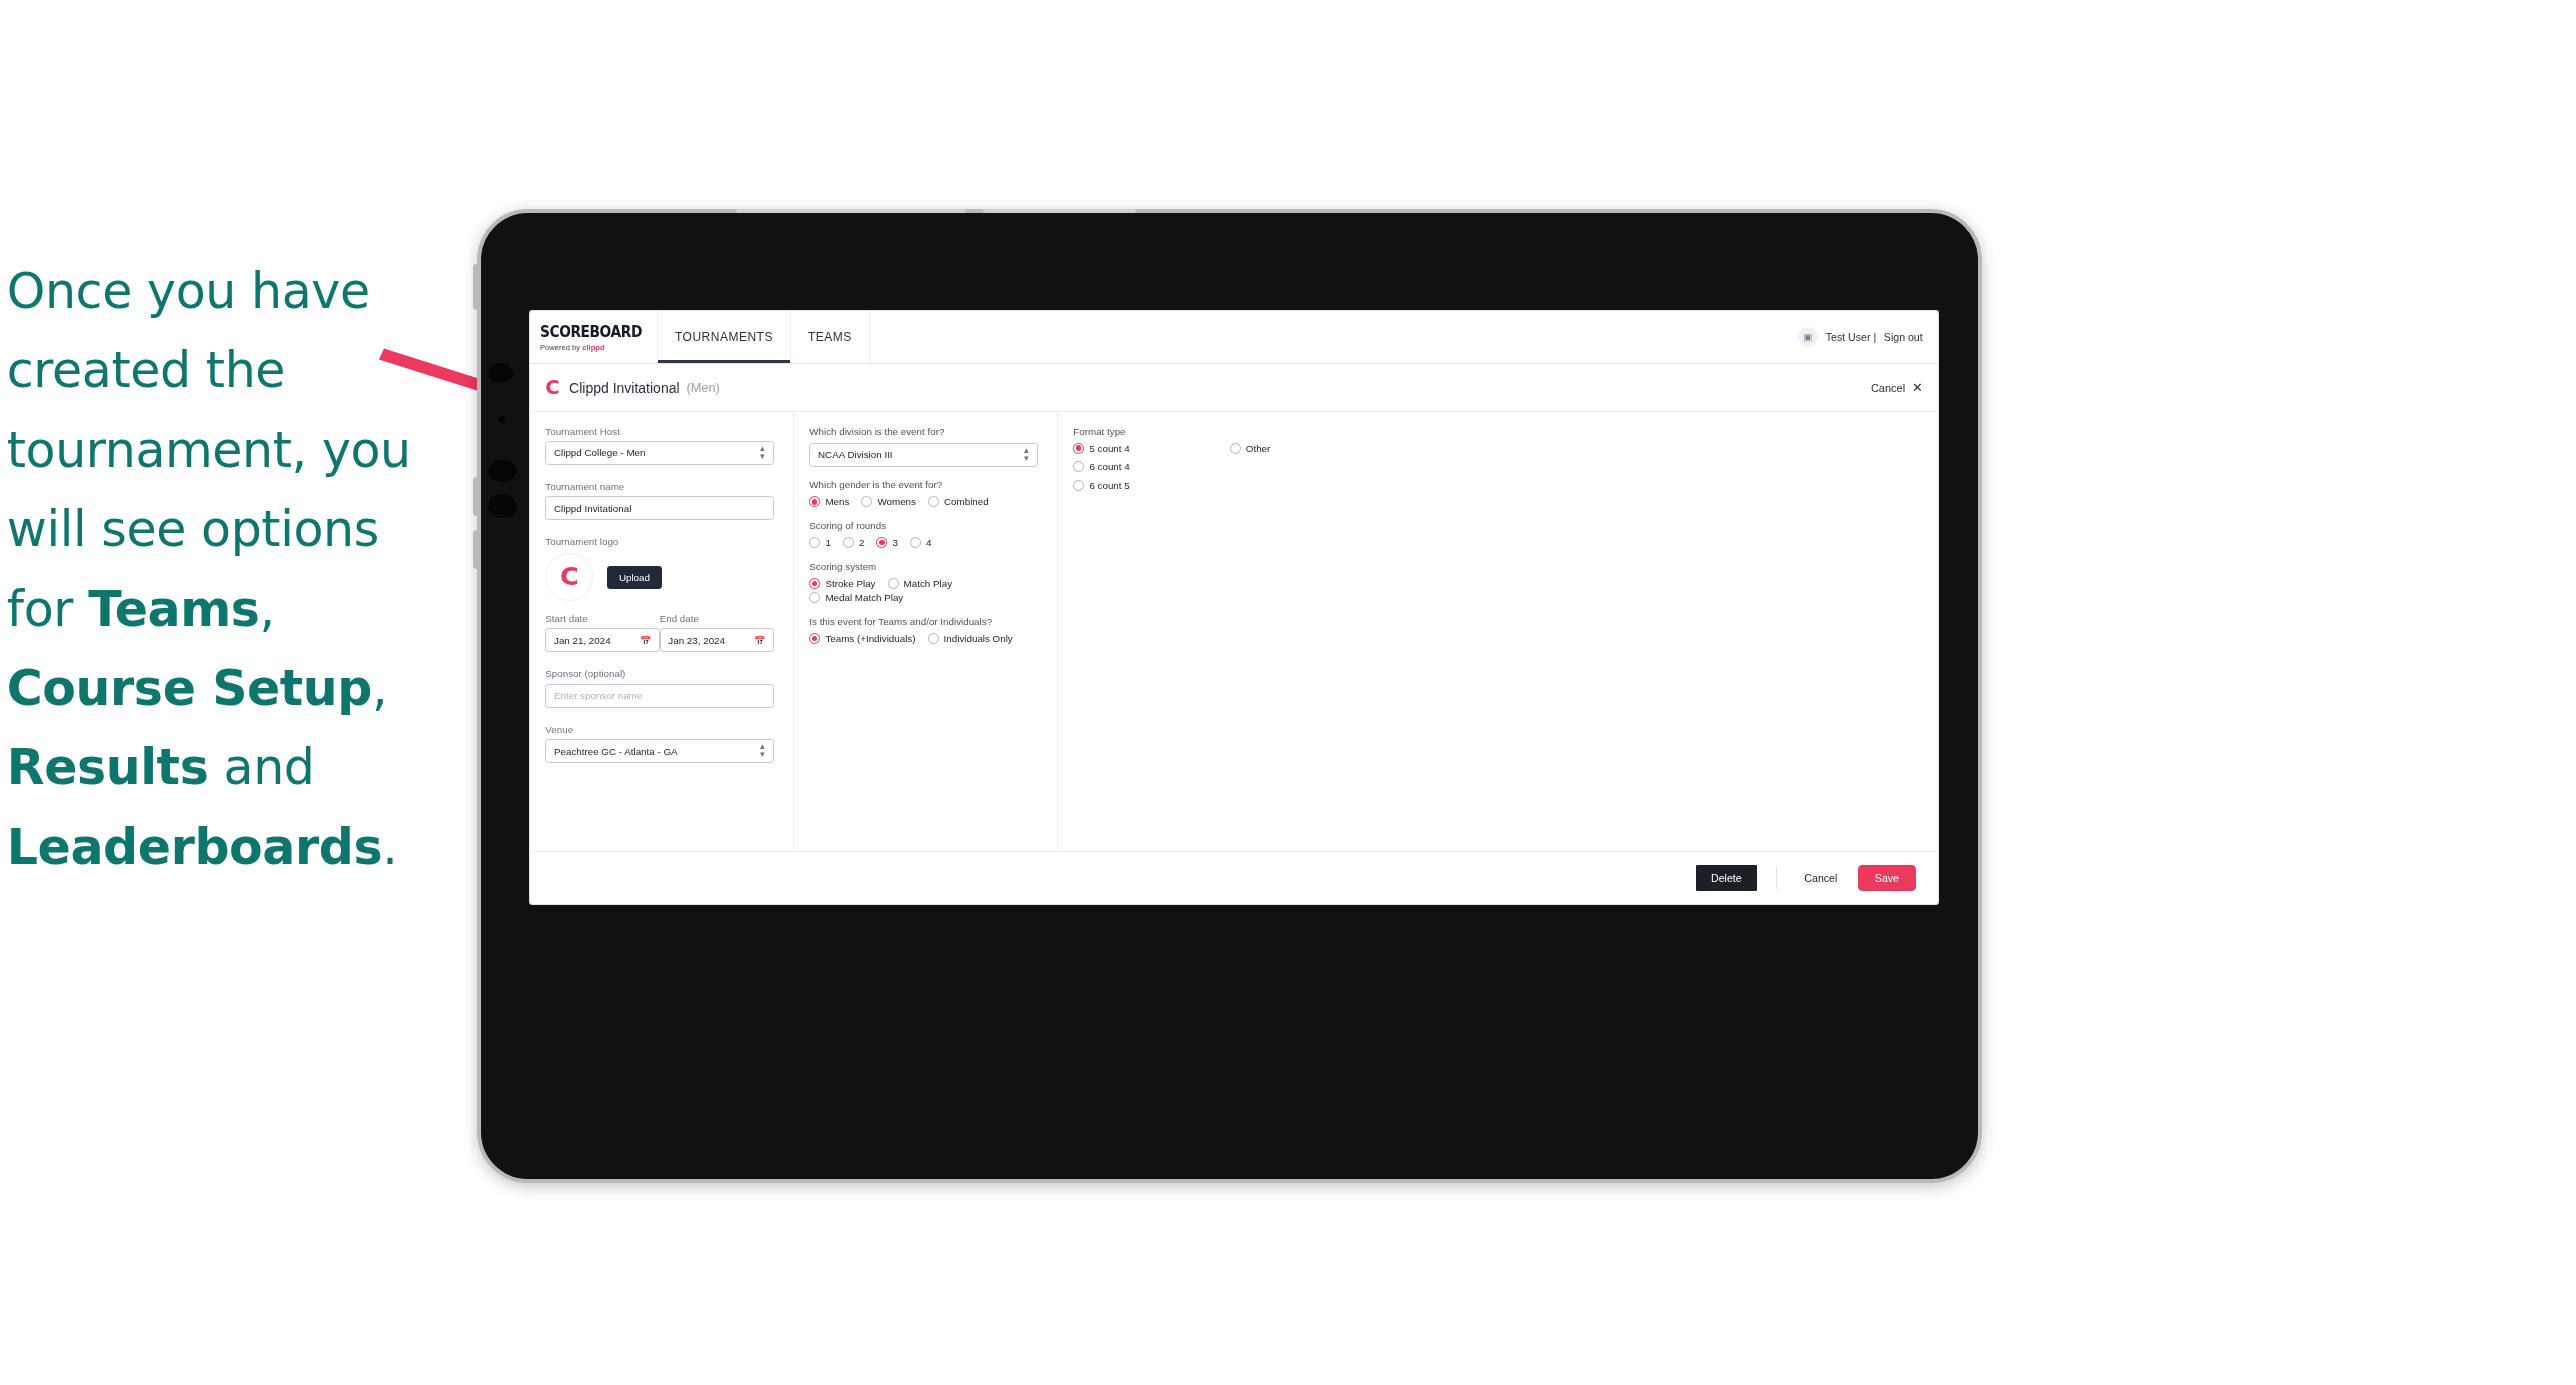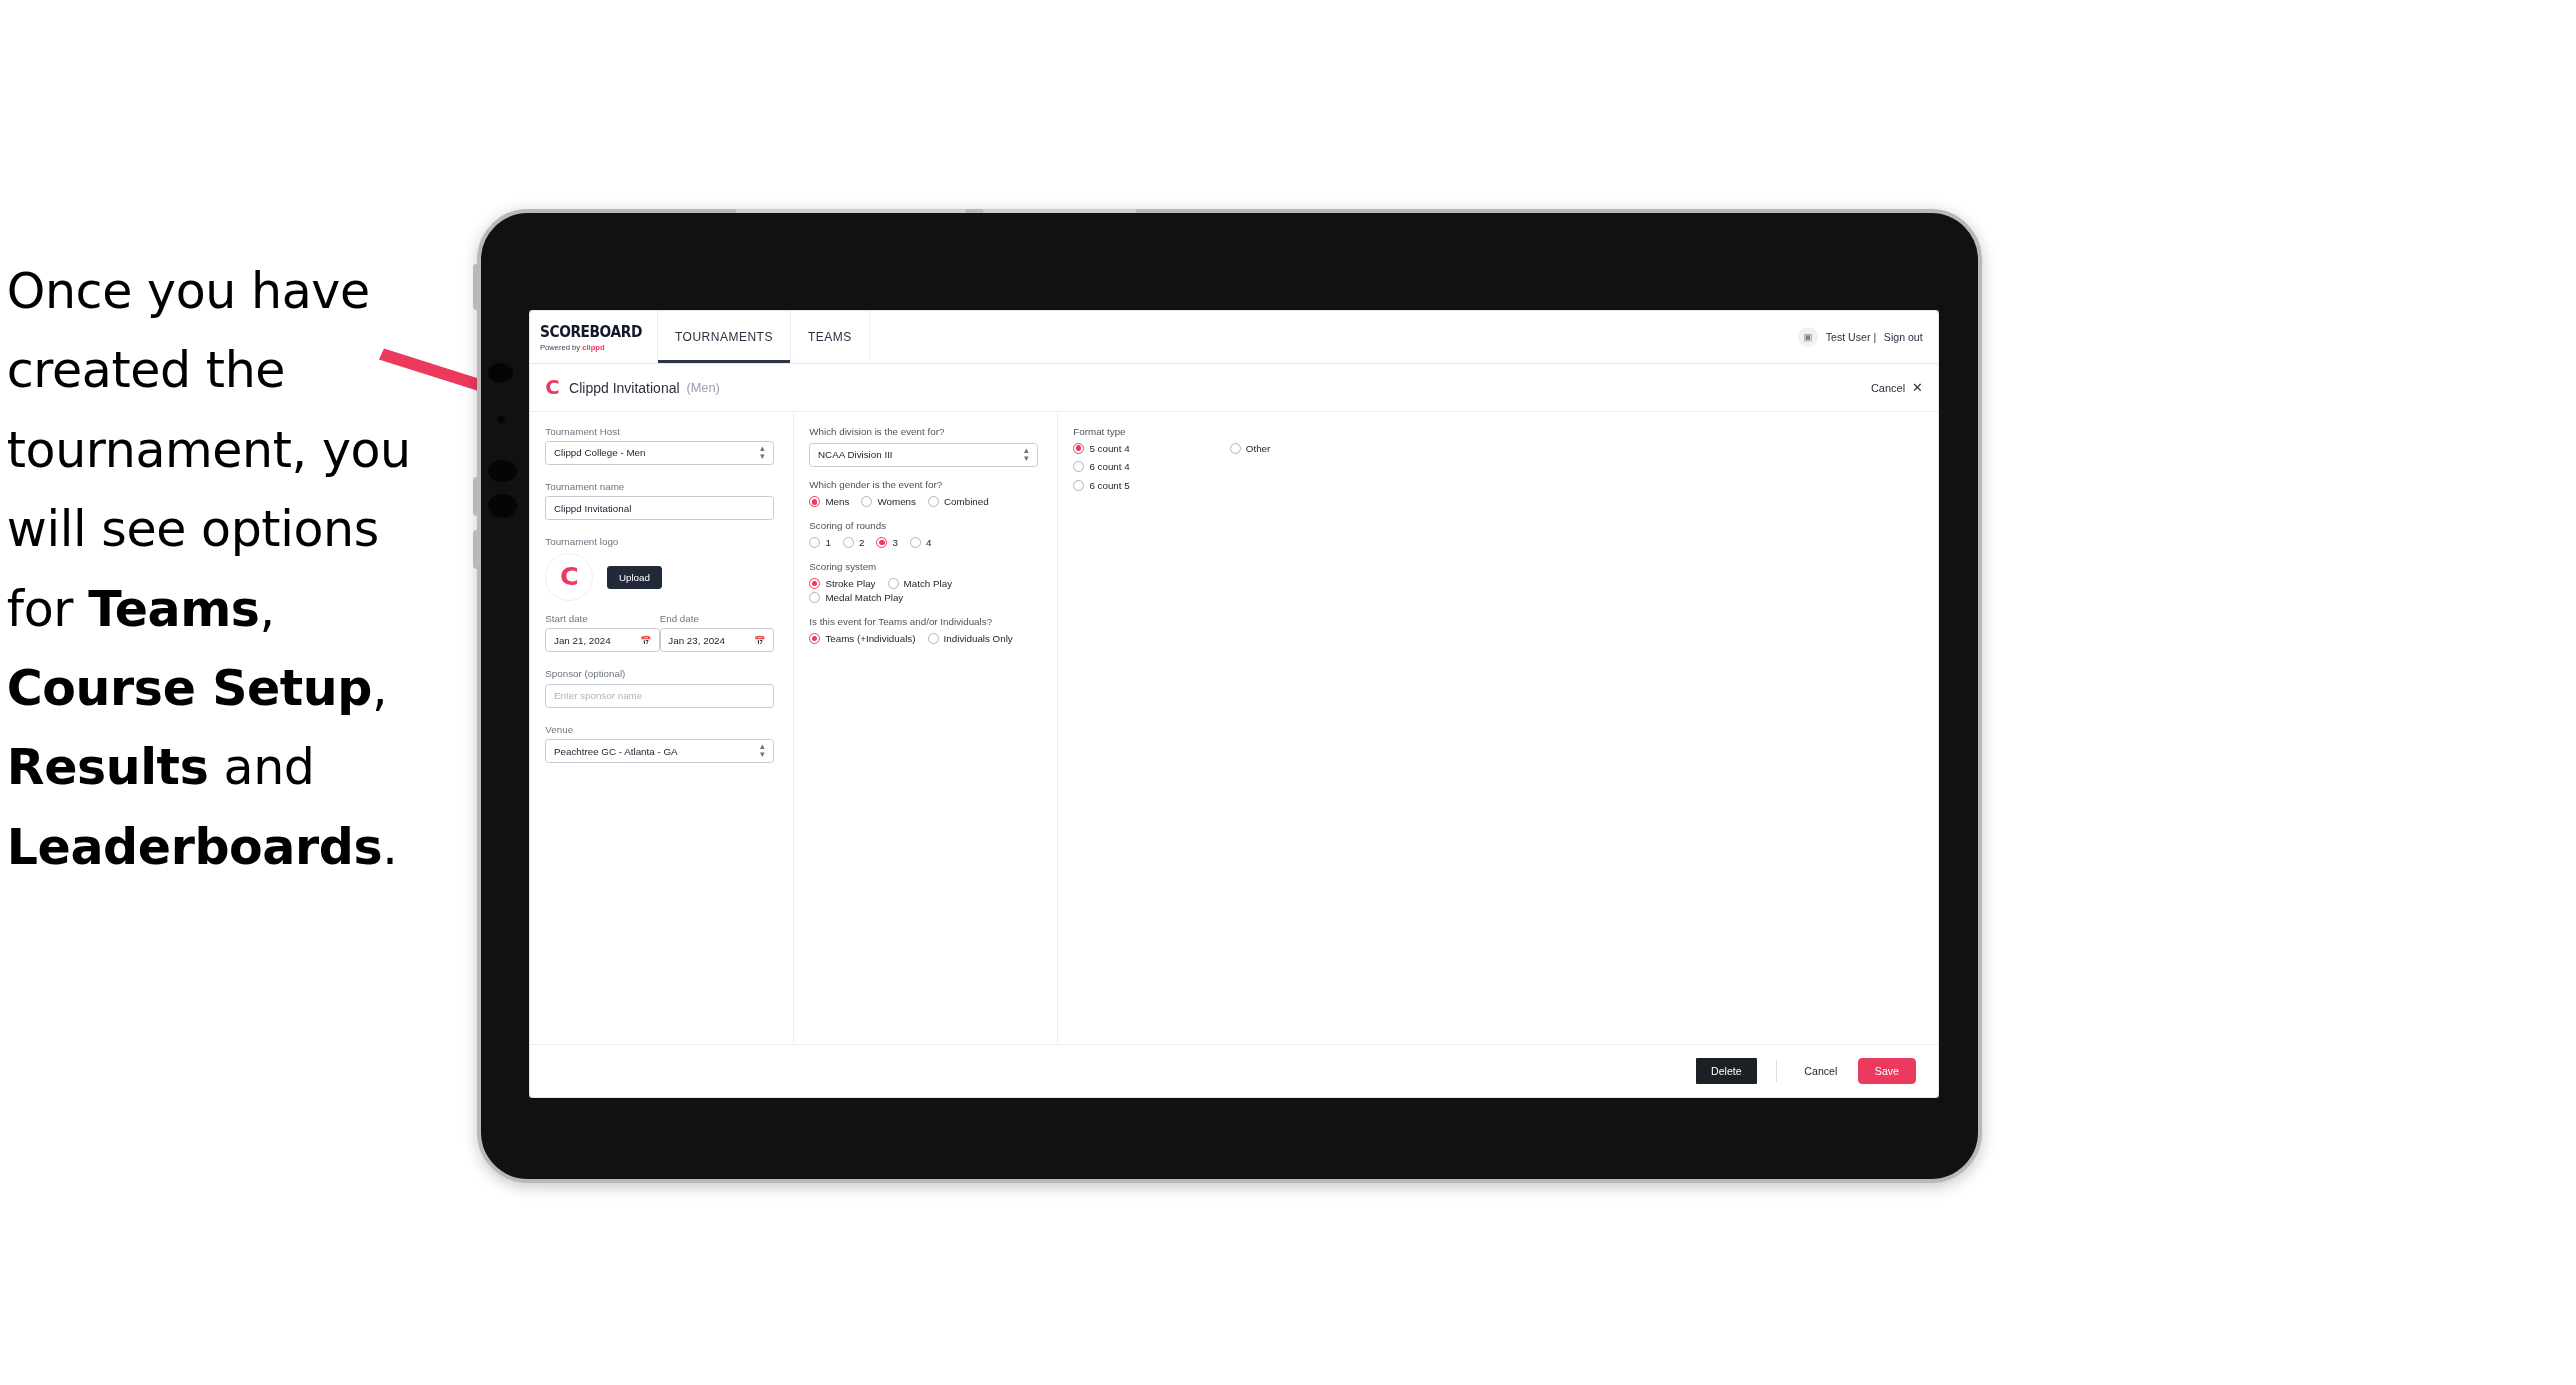--- a/index.html
+++ b/index.html
@@ -11,21 +11,21 @@
   }
   .stage { position: relative; width: 2576px; height: 1386px; background: #fff; }
 
   
   .annotation {
     position: absolute;
     left: 6.8px; top: 252px;
     width: 426px;
     font-size: 49px;
     line-height: 1.62;
-    color: #000000;
+    color: #0f766e;
     font-family: "DejaVu Sans", sans-serif;
     letter-spacing: -0.4px;
   }
   .annotation b { font-weight: 700; }
 
   
   .arrow-svg { position: absolute; left: 375px; top: 323px; width: 341px; height: 153px; }
 
   
   .device {
@@ -55,21 +55,21 @@
   .top-notch2 {
     position: absolute; top: -4.3px; left: 502px;
     width: 153px; height: 4.3px;
     background: #cfcfd2; border-radius: 0 0 2.6px 2.6px;
   }
 
   
   .app {
     position: absolute;
     left: 48px; top: 97px;
-    width: 1410px; height: 788px;
+    width: 1410px; height: 595px;
     background: #701a75;
     border: 0.9px solid #e2e4e8;
     border-radius: 2.6px;
     overflow: hidden;
     display: flex; flex-direction: column;
   }
 
   
   .topbar {
     height: 53px; flex: 0 0 53px;

